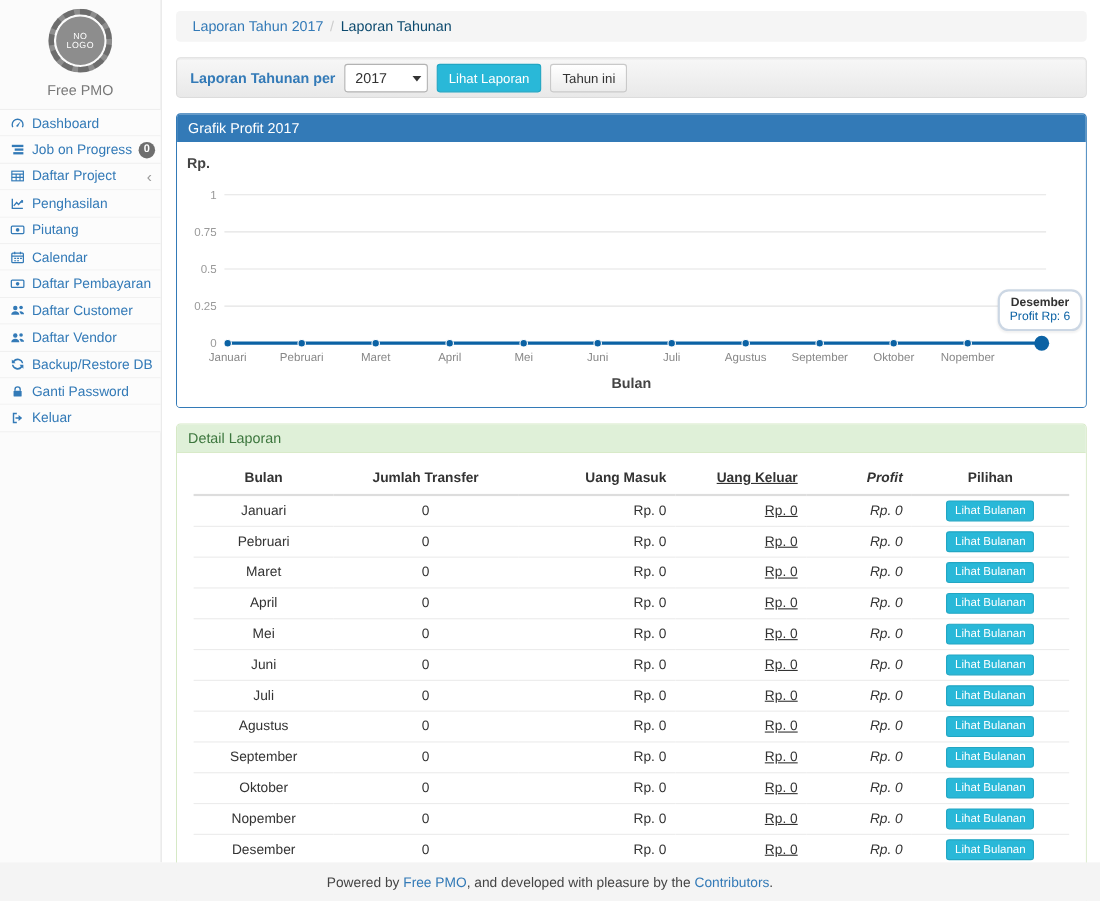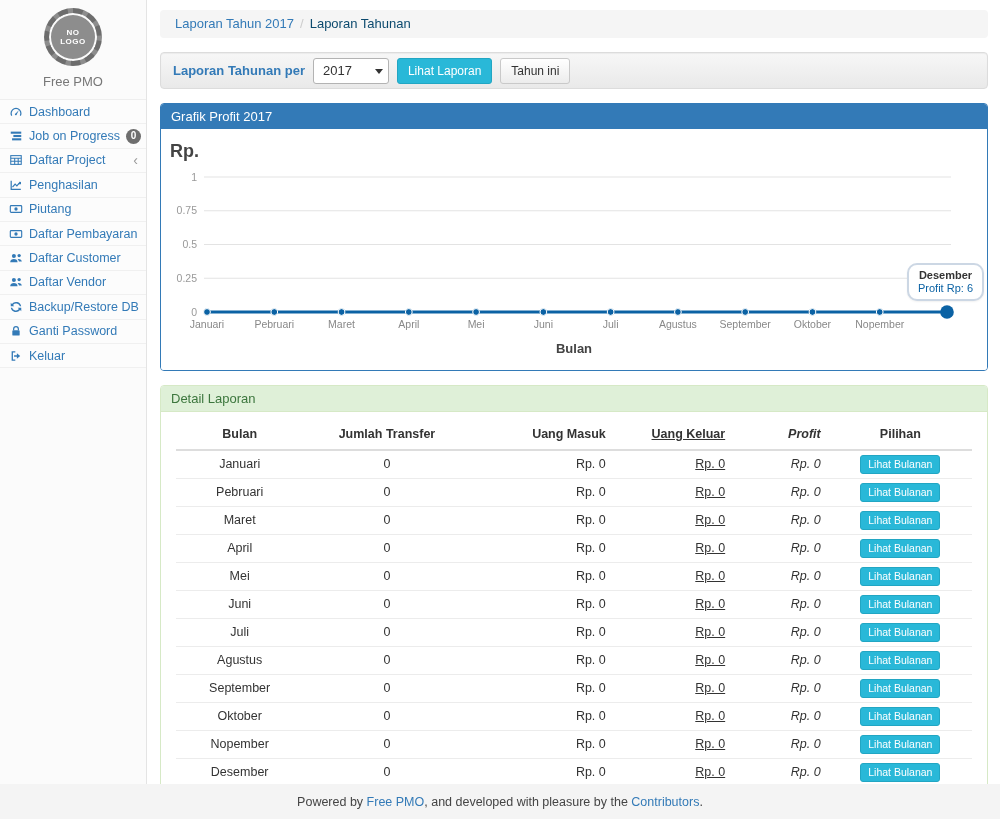--- a/index.html
+++ b/index.html
@@ -14,21 +14,21 @@
     position:absolute; left:0; top:0; width:147px; height:784px;
     background:#fbfbfb; border-right:1px solid #e4e4e4;
   }
   .logo-area { padding-top:8px; text-align:center; }
   .logo-circle {
     width:58px; height:58px; margin:0 auto; border-radius:50%;
     background:#8d8d8d; border:5px dashed #6d6d6d;
     display:flex; align-items:center; justify-content:center;
     box-shadow:0 0 0 2px #fbfbfb inset;
   }
-  .logo-text { color:#fff; font-size:8px; font-weight:bold; line-height:9px; text-align:center; letter-spacing:.5px; }
+  .logo-text { color:#fff; font-size:8px; font-weight:normal; line-height:9px; text-align:center; letter-spacing:.5px; }
   .app-name { margin-top:8px; color:#777; font-size:13px; }
   .nav { margin-top:10px; border-top:1px solid #eee; }
   .nav-item {
     display:flex; align-items:center; gap:6px;
     height:24.4px; padding:0 6px 0 8px;
     border-bottom:1px solid #f0f0f0;
     color:#337ab7; font-size:12.5px; cursor:pointer; background:#fcfcfc;
   }
   .nav-icon { width:15px; height:15px; display:inline-flex; align-items:center; justify-content:center; flex:0 0 15px; }
   .nav-icon svg { width:14px; height:14px; }
@@ -84,21 +84,21 @@
   }
   .panel-success { border:1px solid #d6e9c6; }
   .panel-success > .panel-heading {
     background:#dff0d8; color:#3c763d; height:26px; line-height:26px;
     padding:0 10px; font-size:13px; border-radius:3px 3px 0 0;
     border-bottom:1px solid #d6e9c6;
   }
 
   
   .chart-body { position:relative; height:241px; background:#fff; border-radius:0 0 3px 3px; }
-  .chart-ylabel { position:absolute; left:9px; top:12px; font-weight:bold; font-size:18px; color:#444; }
+  .chart-ylabel { position:absolute; left:9px; top:12px; font-weight:bold; font-size:13px; color:#444; }
   .chart-xlabel { position:absolute; left:0; right:0; bottom:14px; text-align:center; font-weight:bold; font-size:13px; color:#444; }
   .chart-svg { position:absolute; left:0; top:0; }
   .chart-tooltip {
     position:absolute; left:746px; top:134px;
     background:#fff; border:2px solid #ccd7e4; border-radius:10px;
     padding:4px 9px 5px; text-align:center;
     box-shadow:0 1px 2px rgba(0,0,0,.06);
   }
   .chart-tooltip .tt-title { font-weight:bold; font-size:11px; color:#333; white-space:nowrap; }
   .chart-tooltip .tt-value { font-size:11px; color:#0b62a4; white-space:nowrap; margin-top:1px; }
@@ -184,20 +184,30 @@
         <span class="nav-label">Penghasilan</span>
       </div>
       <div class="nav-item">
         <span class="nav-icon">
           <svg viewBox="0 0 16 16">
             <rect x="1.5" y="4.2" width="13" height="7.6" rx="1" fill="none" stroke="#337ab7" stroke-width="1.3"></rect>
             <circle cx="8" cy="8" r="1.9" fill="#337ab7"></circle>
           </svg>
         </span>
         <span class="nav-label">Piutang</span>
+      </div>
+      <div class="nav-item">
+        <span class="nav-icon">
+          <svg viewBox="0 0 16 16" fill="none" stroke="#337ab7" stroke-width="1.3">
+            <rect x="2" y="3.5" width="12" height="10" rx="1"></rect>
+            <path d="M2 6.8h12M5 2.2v2.6M11 2.2v2.6"></path>
+            <path d="M4.5 9h2M7.5 9h2M10.5 9h2M4.5 11.5h2M7.5 11.5h2" stroke-width="1.1"></path>
+          </svg>
+        </span>
+        <span class="nav-label">Calendar</span>
       </div>
       <div class="nav-item">
         <span class="nav-icon">
           <svg viewBox="0 0 16 16">
             <rect x="1.5" y="4.2" width="13" height="7.6" rx="1" fill="none" stroke="#337ab7" stroke-width="1.3"></rect>
             <circle cx="8" cy="8" r="1.9" fill="#337ab7"></circle>
           </svg>
         </span>
         <span class="nav-label">Daftar Pembayaran</span>
       </div>

